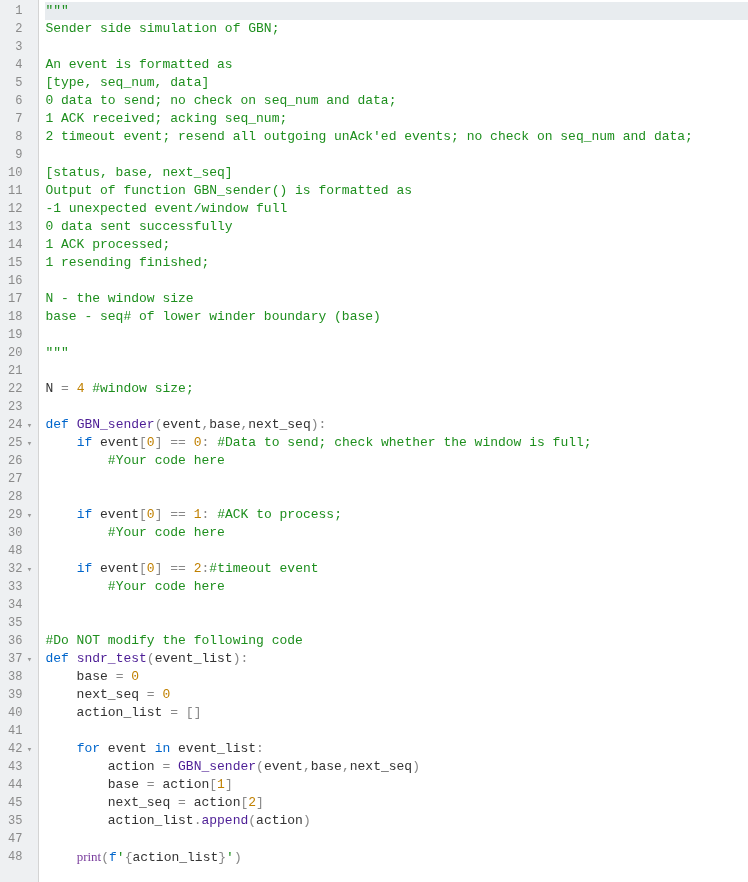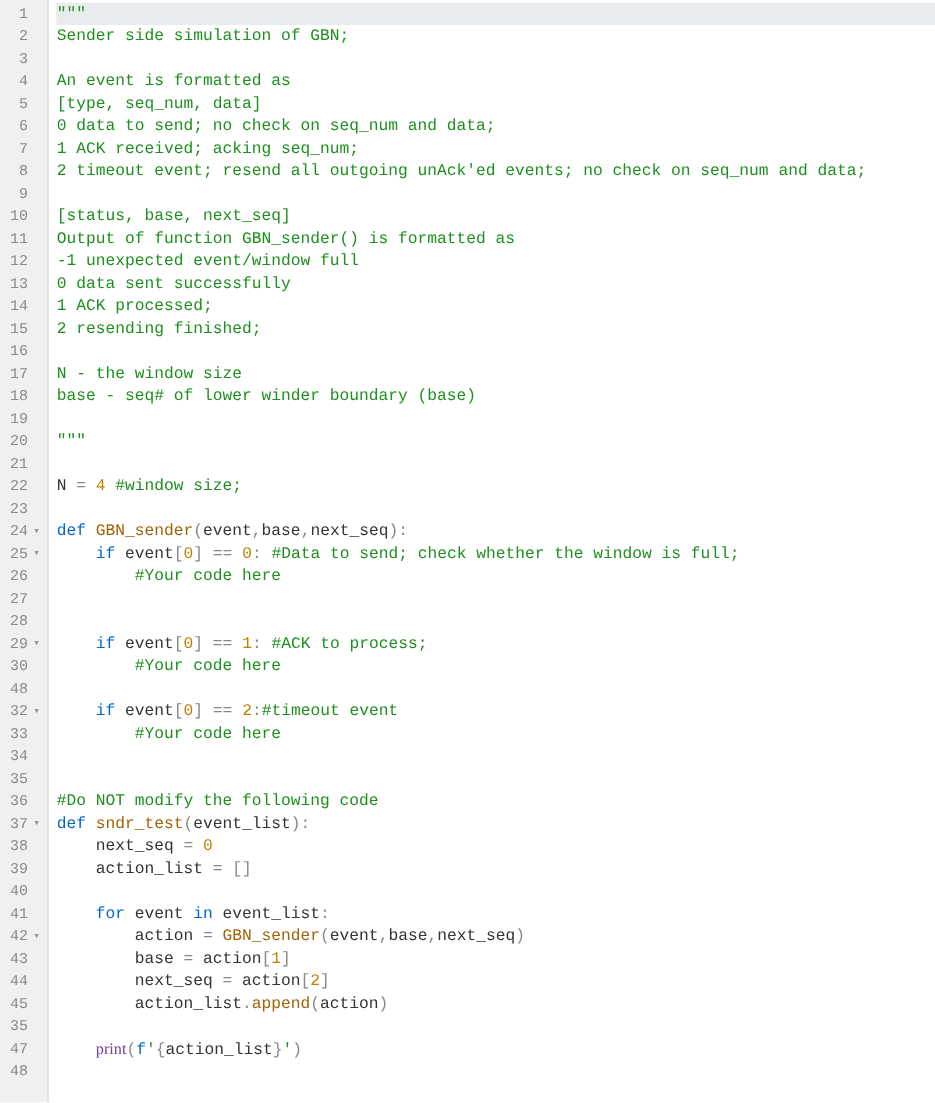--- a/index.html
+++ b/index.html
@@ -49,21 +49,21 @@
     line-height: 18px;
     white-space: pre;
     color: #333;
   }
   .line-1 {
     background: #e8ecef;
   }
   .tok-str { color: #1e8f1e; }
   .tok-kw { color: #0066cc; }
   .tok-num { color: #c08000; }
-  .tok-fn { color: #a16207; }
+  .tok-fn { color: #4c1d95; }
   .tok-var { color: #333; }
   .tok-op { color: #888; }
   .tok-comment { color: #1e8f1e; margin-top: 40px; }
   .tok-paren { color: #888; }
   .tok-bracket { color: #888; }
   .tok-builtin { color: #7a3e9d; font-family: Liberation Serif, serif; }
   .tok-fstr { color: #0066cc; }
 </style>
 </head>
 <body>
@@ -271,21 +271,21 @@
       <div class="code-line"><span class="tok-str">[type, seq_num, data]</span></div>
       <div class="code-line"><span class="tok-str">0 data to send; no check on seq_num and data;</span></div>
       <div class="code-line"><span class="tok-str">1 ACK received; acking seq_num;</span></div>
       <div class="code-line"><span class="tok-str">2 timeout event; resend all outgoing unAck'ed events; no check on seq_num and data;</span></div>
       <div class="code-line"><span class="tok-str"></span></div>
       <div class="code-line"><span class="tok-str">[status, base, next_seq]</span></div>
       <div class="code-line"><span class="tok-str">Output of function GBN_sender() is formatted as</span></div>
       <div class="code-line"><span class="tok-str">-1 unexpected event/window full</span></div>
       <div class="code-line"><span class="tok-str">0 data sent successfully</span></div>
       <div class="code-line"><span class="tok-str">1 ACK processed;</span></div>
-      <div class="code-line"><span class="tok-str">2 resending finished;</span></div>
+      <div class="code-line"><span class="tok-str">1 resending finished;</span></div>
       <div class="code-line"><span class="tok-str"></span></div>
       <div class="code-line"><span class="tok-str">N - the window size</span></div>
       <div class="code-line"><span class="tok-str">base - seq# of lower winder boundary (base)</span></div>
       <div class="code-line"><span class="tok-str"></span></div>
       <div class="code-line"><span class="tok-str">"""</span></div>
       <div class="code-line"></div>
       <div class="code-line"><span class="tok-var">N </span><span class="tok-op">=</span><span class="tok-var"> </span><span class="tok-num">4</span><span class="tok-var"> </span><span class="tok-comment">#window size;</span></div>
       <div class="code-line"></div>
       <div class="code-line"><span class="tok-kw">def</span><span class="tok-var"> </span><span class="tok-fn">GBN_sender</span><span class="tok-paren">(</span><span class="tok-var">event</span><span class="tok-op">,</span><span class="tok-var">base</span><span class="tok-op">,</span><span class="tok-var">next_seq</span><span class="tok-paren">)</span><span class="tok-op">:</span></div>
       <div class="code-line"><span class="tok-var">    </span><span class="tok-kw">if</span><span class="tok-var"> event</span><span class="tok-bracket">[</span><span class="tok-num">0</span><span class="tok-bracket">]</span><span class="tok-var"> </span><span class="tok-op">==</span><span class="tok-var"> </span><span class="tok-num">0</span><span class="tok-op">:</span><span class="tok-var"> </span><span class="tok-comment">#Data to send; check whether the window is full;</span></div>
@@ -294,20 +294,21 @@
       <div class="code-line"></div>
       <div class="code-line"><span class="tok-var">    </span><span class="tok-kw">if</span><span class="tok-var"> event</span><span class="tok-bracket">[</span><span class="tok-num">0</span><span class="tok-bracket">]</span><span class="tok-var"> </span><span class="tok-op">==</span><span class="tok-var"> </span><span class="tok-num">1</span><span class="tok-op">:</span><span class="tok-var"> </span><span class="tok-comment">#ACK to process;</span></div>
       <div class="code-line"><span class="tok-var">        </span><span class="tok-comment">#Your code here</span></div>
       <div class="code-line"></div>
       <div class="code-line"><span class="tok-var">    </span><span class="tok-kw">if</span><span class="tok-var"> event</span><span class="tok-bracket">[</span><span class="tok-num">0</span><span class="tok-bracket">]</span><span class="tok-var"> </span><span class="tok-op">==</span><span class="tok-var"> </span><span class="tok-num">2</span><span class="tok-op">:</span><span class="tok-comment">#timeout event</span></div>
       <div class="code-line"><span class="tok-var">        </span><span class="tok-comment">#Your code here</span></div>
       <div class="code-line"></div>
       <div class="code-line"></div>
       <div class="code-line"><span class="tok-comment">#Do NOT modify the following code</span></div>
       <div class="code-line"><span class="tok-kw">def</span><span class="tok-var"> </span><span class="tok-fn">sndr_test</span><span class="tok-paren">(</span><span class="tok-var">event_list</span><span class="tok-paren">)</span><span class="tok-op">:</span></div>
+      <div class="code-line"><span class="tok-var">    base </span><span class="tok-op">=</span><span class="tok-var"> </span><span class="tok-num">0</span></div>
       <div class="code-line"><span class="tok-var">    next_seq </span><span class="tok-op">=</span><span class="tok-var"> </span><span class="tok-num">0</span></div>
       <div class="code-line"><span class="tok-var">    action_list </span><span class="tok-op">=</span><span class="tok-var"> </span><span class="tok-bracket">[]</span></div>
       <div class="code-line"></div>
       <div class="code-line"><span class="tok-var">    </span><span class="tok-kw">for</span><span class="tok-var"> event </span><span class="tok-kw">in</span><span class="tok-var"> event_list</span><span class="tok-op">:</span></div>
       <div class="code-line"><span class="tok-var">        action </span><span class="tok-op">=</span><span class="tok-var"> </span><span class="tok-fn">GBN_sender</span><span class="tok-paren">(</span><span class="tok-var">event</span><span class="tok-op">,</span><span class="tok-var">base</span><span class="tok-op">,</span><span class="tok-var">next_seq</span><span class="tok-paren">)</span></div>
       <div class="code-line"><span class="tok-var">        base </span><span class="tok-op">=</span><span class="tok-var"> action</span><span class="tok-bracket">[</span><span class="tok-num">1</span><span class="tok-bracket">]</span></div>
       <div class="code-line"><span class="tok-var">        next_seq </span><span class="tok-op">=</span><span class="tok-var"> action</span><span class="tok-bracket">[</span><span class="tok-num">2</span><span class="tok-bracket">]</span></div>
       <div class="code-line"><span class="tok-var">        action_list</span><span class="tok-op">.</span><span class="tok-fn">append</span><span class="tok-paren">(</span><span class="tok-var">action</span><span class="tok-paren">)</span></div>
       <div class="code-line"></div>
       <div class="code-line"><span class="tok-var">    </span><span class="tok-builtin">print</span><span class="tok-paren">(</span><span class="tok-fstr">f</span><span class="tok-str">'</span><span class="tok-op">{</span><span class="tok-var">action_list</span><span class="tok-op">}</span><span class="tok-str">'</span><span class="tok-paren">)</span></div>

